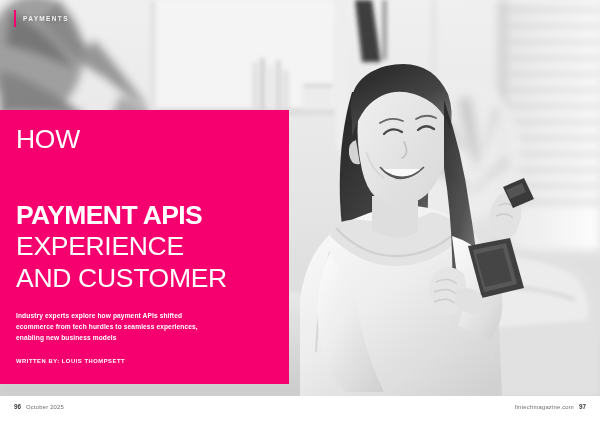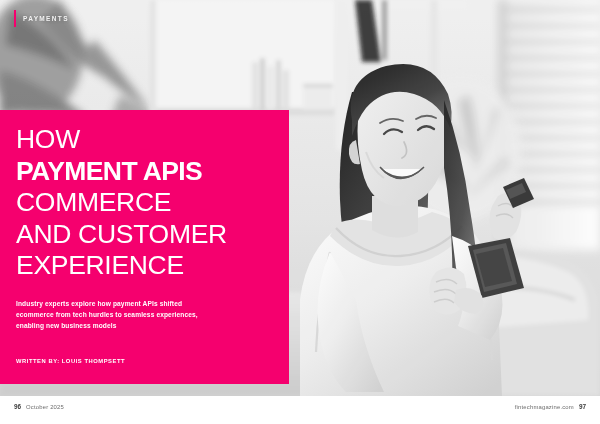--- a/index.html
+++ b/index.html
@@ -73,21 +73,21 @@
   .headline {
     color: #ffffff;
     font-size: 26.5px;
     line-height: 31.5px;
     letter-spacing: -0.3px;
     font-weight: 300;
     margin: 0;
     text-transform: uppercase;
   }
   .headline .hl-line { display: block; white-space: nowrap; }
-  .headline .hl-strong { font-weight: bold; letter-spacing: -0.6px; }
+  .headline .hl-strong { font-weight: bold; letter-spacing: -0.6px; margin-top: 44px; }
 
   .standfirst {
     margin: 0;
     padding-top: 16px;
     color: #ffffff;
     font-size: 6.6px;
     font-weight: bold;
     line-height: 11.1px;
     letter-spacing: 0.12px;
     max-width: 252px;
@@ -332,23 +332,22 @@
   <div class="kicker">
     <span class="kicker-bar"></span>
     <span class="kicker-label">PAYMENTS</span>
   </div>
 
   <div class="pink-panel">
 
     <h1 class="headline">
       <span class="hl-line">HOW</span>
       <span class="hl-line hl-strong">PAYMENT APIs</span>
-      <span class="hl-line">COMMERCE</span>
+      <span class="hl-line">EXPERIENCE</span>
       <span class="hl-line">AND CUSTOMER</span>
-      <span class="hl-line">EXPERIENCE</span>
     </h1>
 
     <p class="standfirst">
       <span class="sf-line">Industry experts explore how payment APIs shifted</span>
       <span class="sf-line">ecommerce from tech hurdles to seamless experiences,</span>
       <span class="sf-line">enabling new business models</span>
     </p>
 
     <div class="byline">WRITTEN BY: LOUIS THOMPSETT</div>
   </div>

